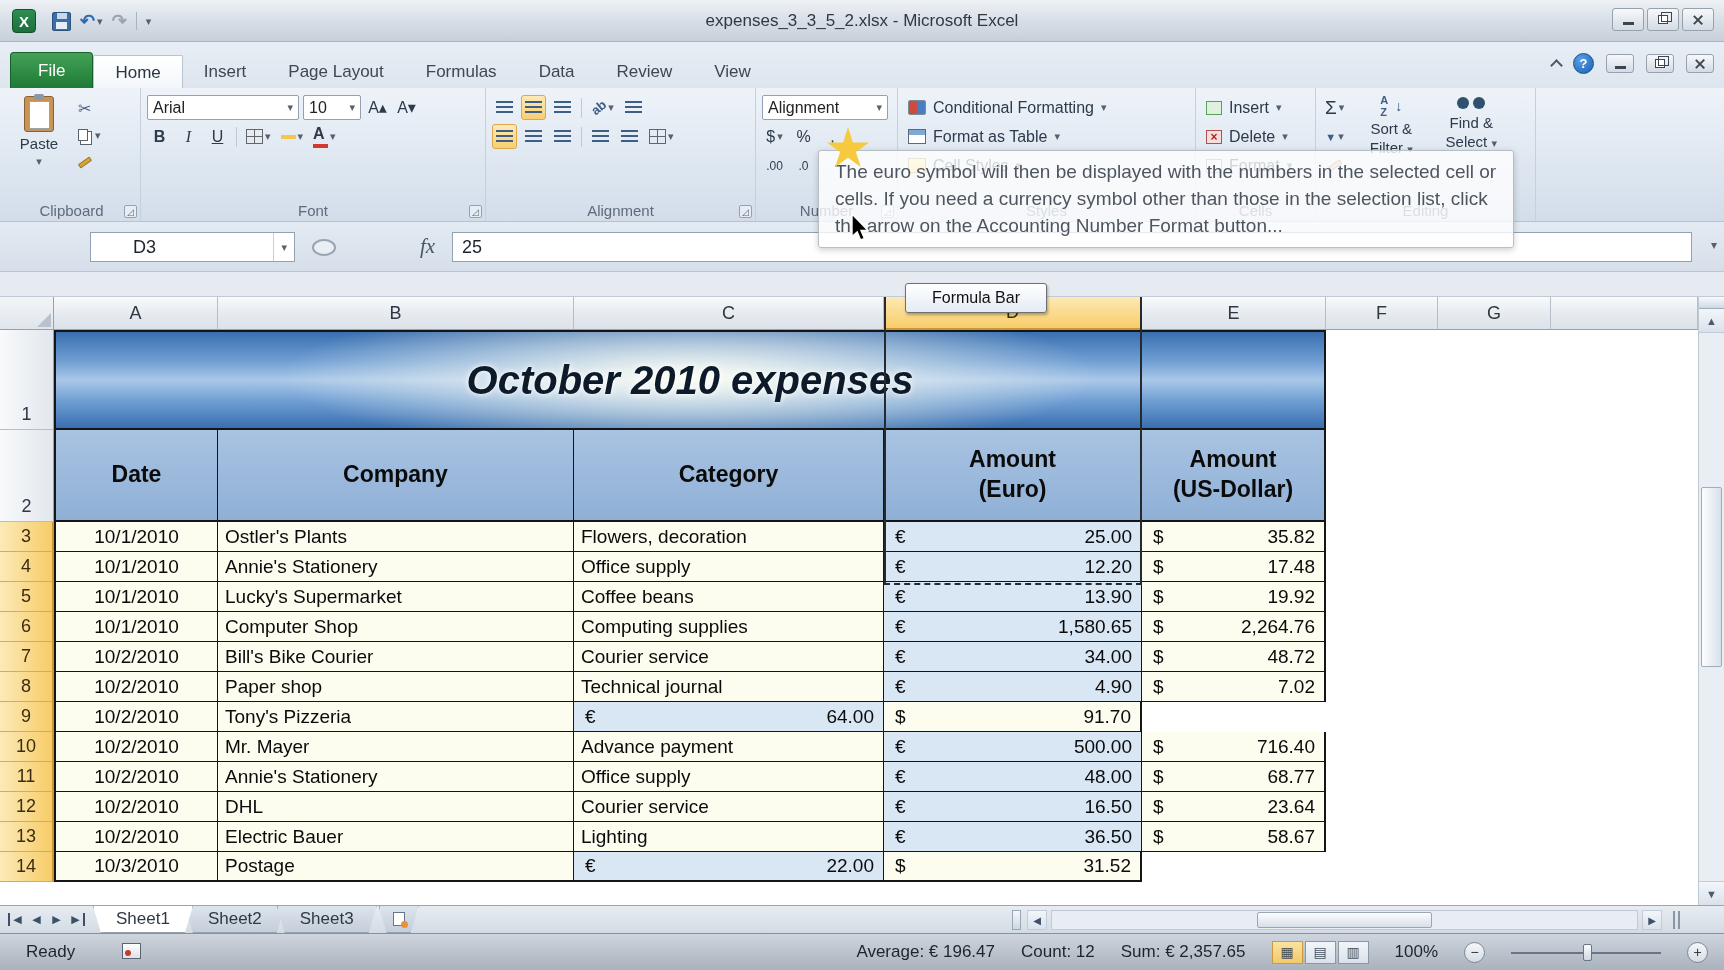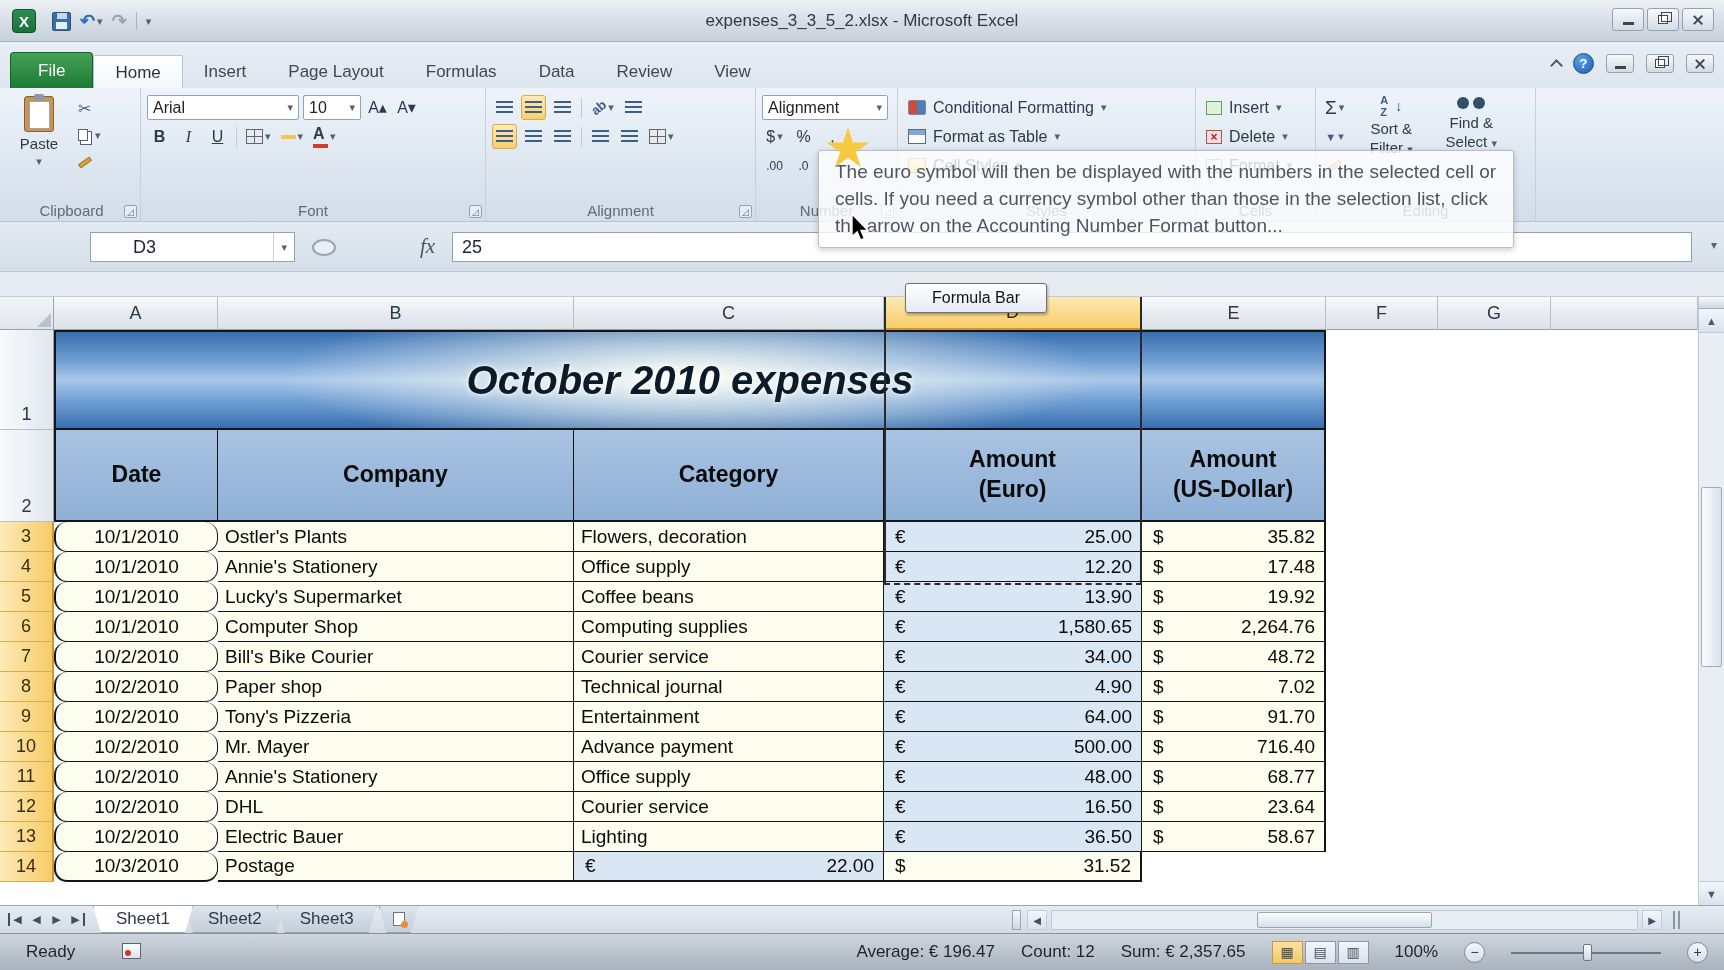--- a/index.html
+++ b/index.html
@@ -105,21 +105,21 @@
 .ch.sel{background:linear-gradient(#fce9b4,#f8cd69);border-right:1px solid #d8ab51;border-bottom:2px solid #c7963a;color:#3a2d10;}
 .corner{background:linear-gradient(#f2f5f8,#dfe5eb);border-right:1px solid #98a2ae;border-bottom:1px solid #98a2ae;position:relative;}
 .corner::after{content:"";position:absolute;right:2px;bottom:2px;border-left:14px solid transparent;border-bottom:14px solid #b9c2cc;}
 .rn{background:linear-gradient(90deg,#f8fafc,#e2e7ed);border-right:1px solid #98a2ae;border-bottom:1px solid #b6bec9;display:flex;align-items:flex-end;justify-content:center;font-size:18px;color:#2e3742;padding-bottom:4px;}
 .rn.sel{background:linear-gradient(90deg,#fceab8,#f7cc67);border-right:2px solid #c7963a;border-bottom:1px solid #d8ab51;color:#3a2d10;}
 .tc{background:#fcfcef;border-right:1px solid #151515;border-bottom:1px solid #151515;display:flex;align-items:center;font-size:19px;color:#0b0b0b;padding:0 7px;overflow:hidden;white-space:nowrap;}
 .tc.first{border-left:2px solid #151515;}
 .tc.lastcol{border-right:2px solid #151515;}
 .tc.last{border-bottom:2px solid #151515;}
 .tc.dcol{background:#d9e7f5;}
-.tc.c-date{justify-content:center;border-radius:13px;}
+.tc.c-date{justify-content:center;}
 .amt{justify-content:space-between;padding:0 9px 0 11px;}
 .title-cell{grid-column:2/span 5;border:2px solid #151515;display:flex;align-items:center;justify-content:center;font-size:40px;font-weight:bold;font-style:italic;color:#0c1a2a;text-shadow:0 0 7px rgba(255,255,255,.95),0 0 2px rgba(255,255,255,.9);background:radial-gradient(ellipse 52% 130% at 50% 46%,rgba(255,255,244,.96) 0%,rgba(255,255,244,0) 62%),linear-gradient(#396fb0 0%,#6f9ed3 30%,#aac8e9 50%,#6f9ed3 72%,#396fb0 100%);}
 .hdr2{background:linear-gradient(#a9c3e2,#8fb0d6);border-right:1px solid #151515;border-bottom:2px solid #151515;display:flex;align-items:center;justify-content:center;text-align:center;font-weight:bold;font-size:23px;color:#0b0b0b;white-space:pre-line;line-height:1.3;}
 .hdr2.first{border-left:2px solid #151515;}
 .hdr2.lastcol{border-right:2px solid #151515;}
 .empty{background:#fff;}
 .sel-overlay{position:absolute;left:884px;top:225px;width:258px;height:360px;border:2px solid #26292e;border-bottom-style:dashed;pointer-events:none;z-index:5;}
 
 
 .vscroll{position:absolute;top:297px;right:0;width:26px;height:608px;background:#e9eef4;border-left:1px solid #bfc9d4;z-index:6;}
@@ -602,21 +602,20 @@
           <span class="cur">$</span>
           <span class="val">7.02</span>
         </div>
         <div class="empty"></div>
         <div class="empty"></div>
       </div>
       <div class="grow" style="height: 30px;">
         <div class="rn sel">9</div>
         <div class="tc first c-date">10/2/2010</div>
         <div class="tc">Tony's Pizzeria</div>
-        <div class="tc">Entertainment</div>
         <div class="tc amt dcol">
           <span class="cur">€</span>
           <span class="val">64.00</span>
         </div>
         <div class="tc amt lastcol">
           <span class="cur">$</span>
           <span class="val">91.70</span>
         </div>
         <div class="empty"></div>
         <div class="empty"></div>

